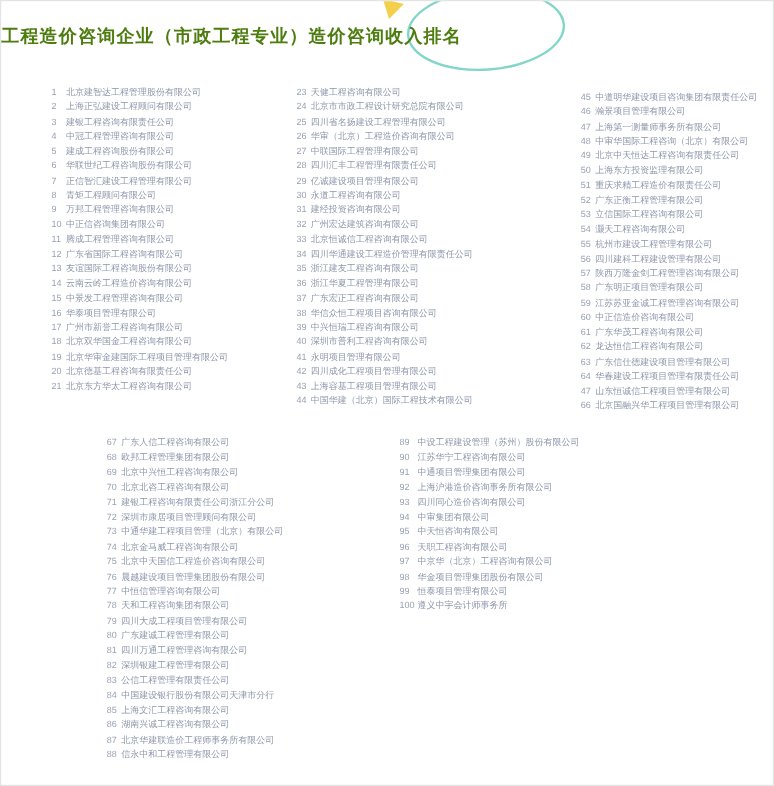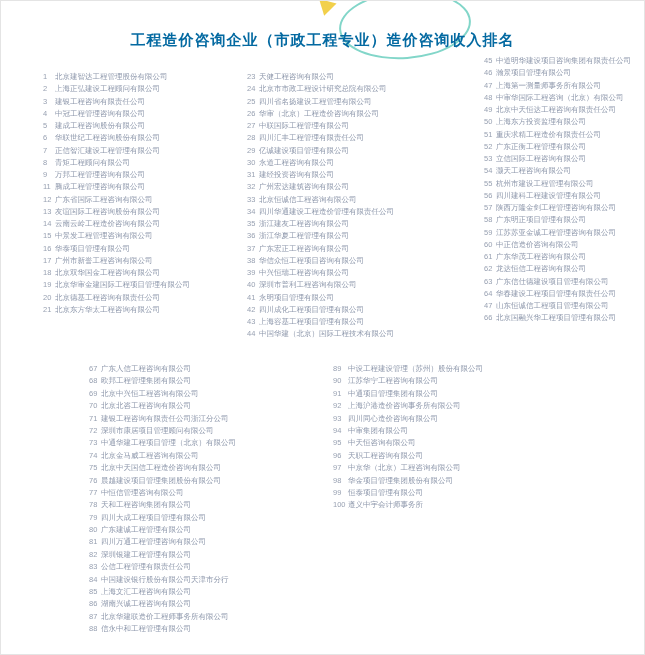--- a/index.html
+++ b/index.html
@@ -9,28 +9,26 @@
     background:#ffffff;
     border:1px solid #e4e4e4;
     box-sizing:border-box;
     overflow:hidden;
     font-family:"Liberation Sans", sans-serif;
   }
   
   .title{
     position:absolute;
     left:0;right:0;top:20px;
-    text-align:center;
     font-size:15px;
     font-weight:bold;
     letter-spacing:1px;
-    color:#0369a1;
+    color:#4d7c0f;
     z-index:3;
     white-space:nowrap;
-    margin-top:10px;
   }
   .deco-ellipse{
     position:absolute;
     left:338px;top:-10px;
     width:128px;height:64px;
     border:2px solid #82d6c9;
     border-radius:50%;
     transform:rotate(-4deg);
     z-index:2;
     background:transparent;
@@ -61,21 +59,21 @@
   }
   .col .num{
     display:inline-block;
     min-width:12px;
     text-align:left;
     color:#98a1b2;
   }
   .col .cname{display:inline-block;}
   .col-1{left:42px;  top:70px;}
   .col-2{left:246px; top:70px;}
-  .col-3{left:483px; top:54px;}
+  .col-3{left:483px; top:74px;}
   .col-4{left:88px;  top:362px;}
   .col-5{left:332px; top:362px;}
   .col-4 .row,.col-5 .row{height:12.4px;line-height:12.4px;}
   .col-5 .num{min-width:15px;}
 </style>
 </head>
 <body>
 
 <div class="page">
 
@@ -115,20 +113,24 @@
       </div>
       <div class="row">
         <span class="num">8</span>
         <span class="cname">青矩工程顾问有限公司</span>
       </div>
       <div class="row">
         <span class="num">9</span>
         <span class="cname">万邦工程管理咨询有限公司</span>
       </div>
       <div class="row">
+        <span class="num">10</span>
+        <span class="cname">中正信咨询集团有限公司</span>
+      </div>
+      <div class="row">
         <span class="num">11</span>
         <span class="cname">腾成工程管理咨询有限公司</span>
       </div>
       <div class="row">
         <span class="num">12</span>
         <span class="cname">广东省国际工程咨询有限公司</span>
       </div>
       <div class="row">
         <span class="num">13</span>
         <span class="cname">友谊国际工程咨询股份有限公司</span>

